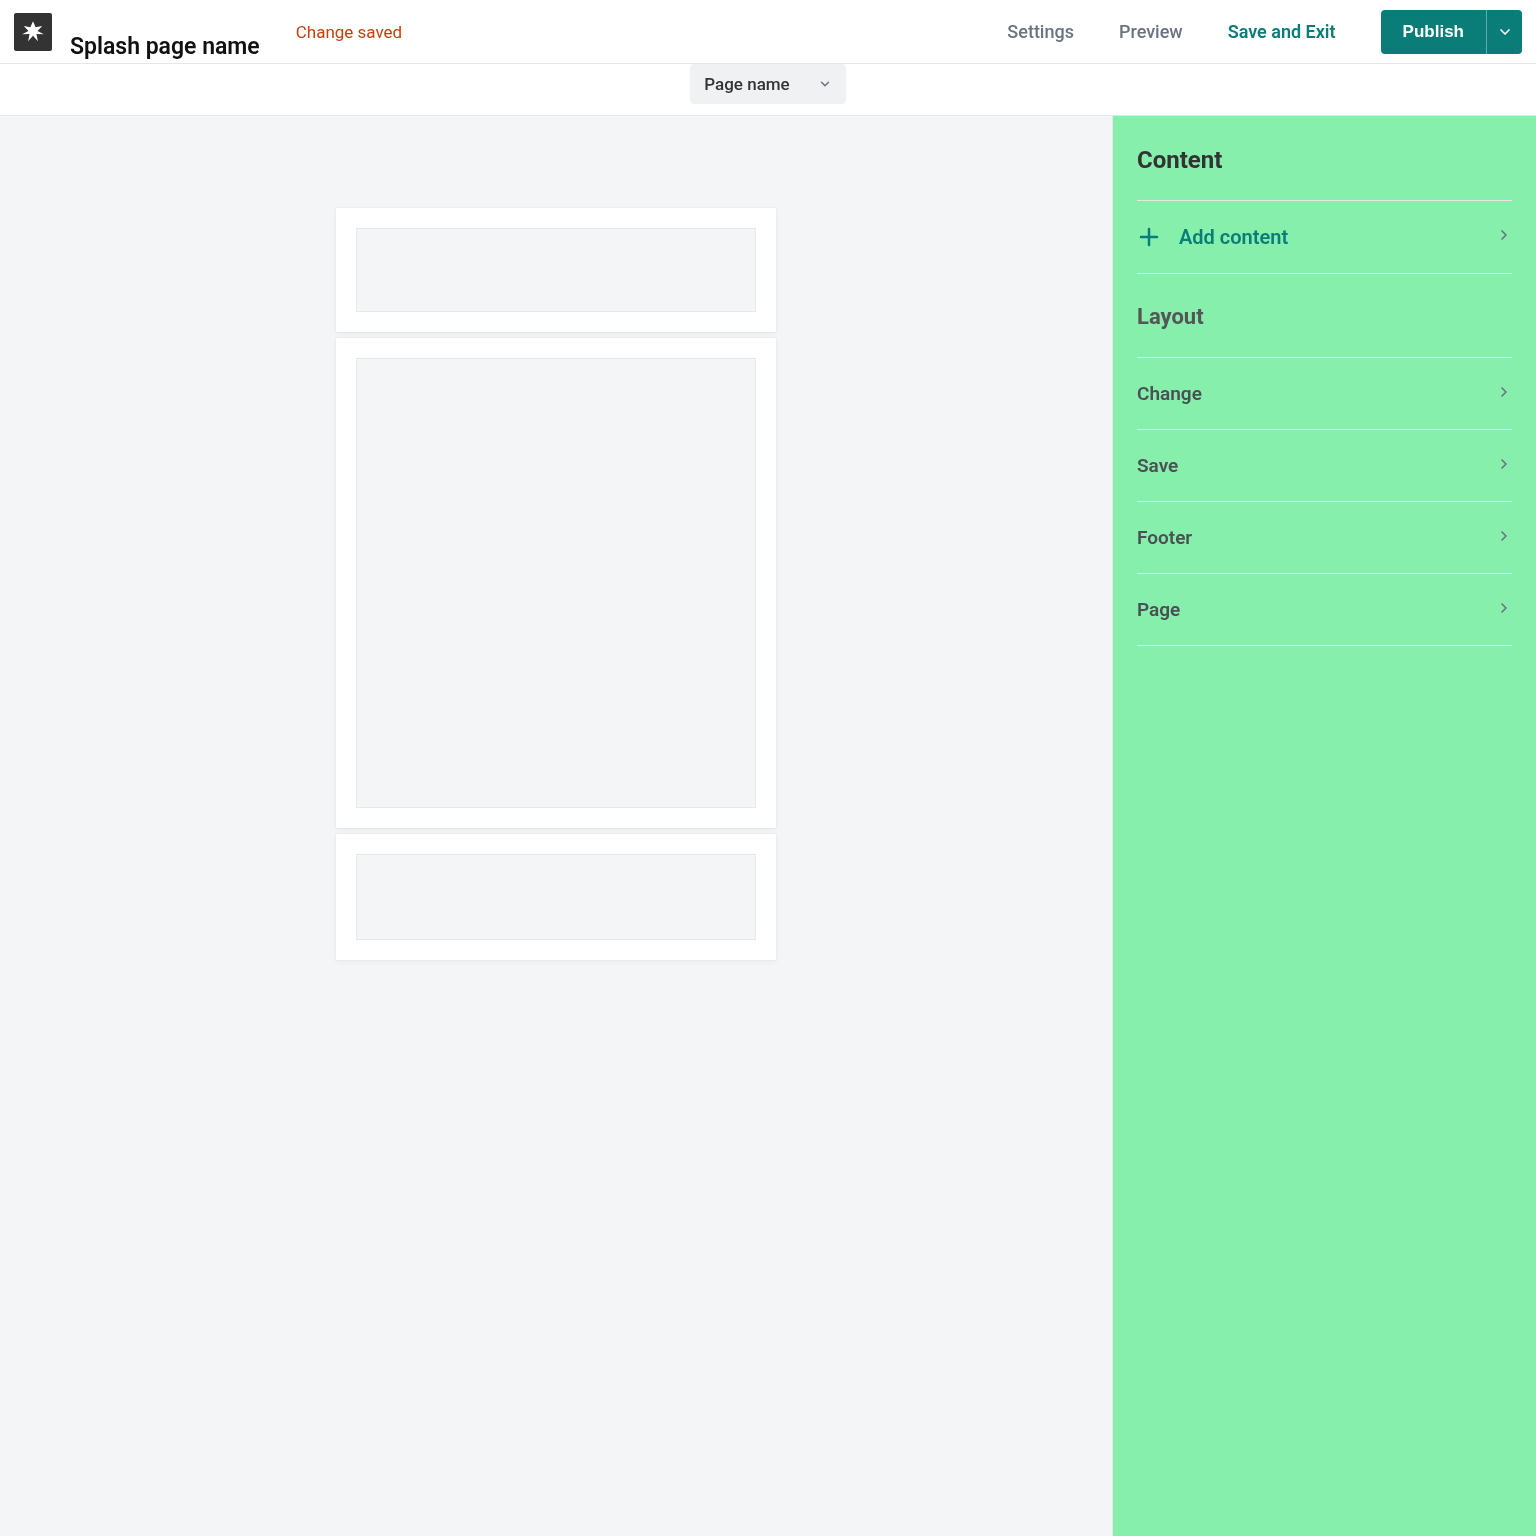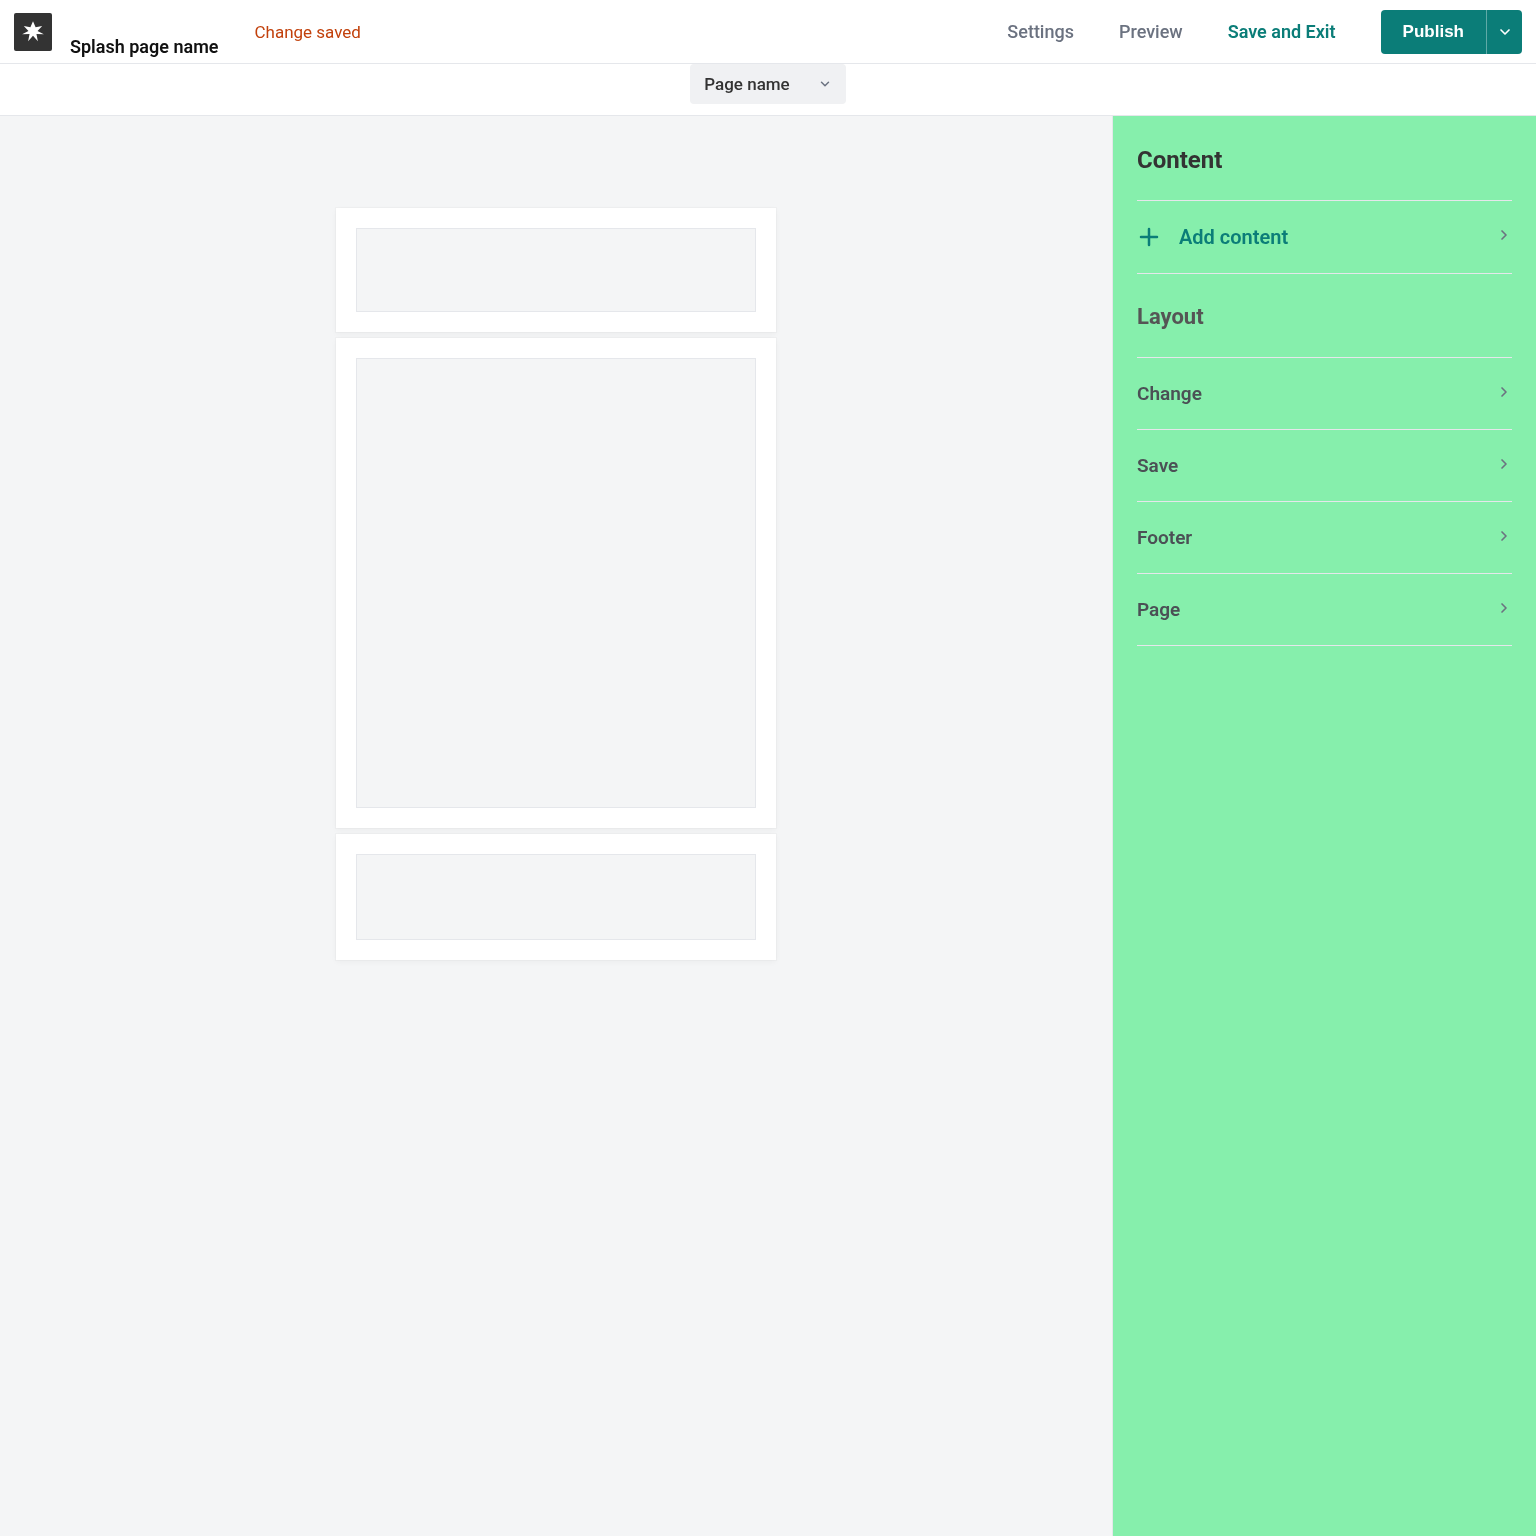--- a/index.html
+++ b/index.html
@@ -13,21 +13,21 @@
     justify-content: space-between;
     border-bottom: 1px solid #e5e7eb;
     padding: 0 14px;
   }
   .topbar-left { display: flex; align-items: center; gap: 18px; }
   .logo-square {
     width: 38px; height: 38px; background: #333; border-radius: 2px;
     display: flex; align-items: center; justify-content: center; color: #fff;
   }
   .logo-square svg { width: 26px; height: 26px; fill: #fff; }
-  .page-name { font-size: 18px; font-weight: 600; color: #111; margin-top: 30px; }
+  .page-name { font-size: 23px; font-weight: 600; color: #111; margin-top: 30px; }
   .change-saved { font-size: 17px; color: #c2410c; margin-left: 18px; }
   .topbar-right { display: flex; align-items: center; gap: 45px; justify-content: space-between; }
   .toplink { font-size: 18px; color: #6b7280; font-weight: 500; cursor: pointer; }
   .toplink.teal { color: #0b7d78; font-weight: 600; }
   .publish-group { display: flex; align-items: stretch; height: 44px; }
   .publish-btn {
     background: #0b7d78; color: #fff; font-size: 17px; font-weight: 600;
     border: none; border-radius: 4px 0 0 4px; padding: 0 22px; cursor: pointer;
   }
   .publish-dd {

